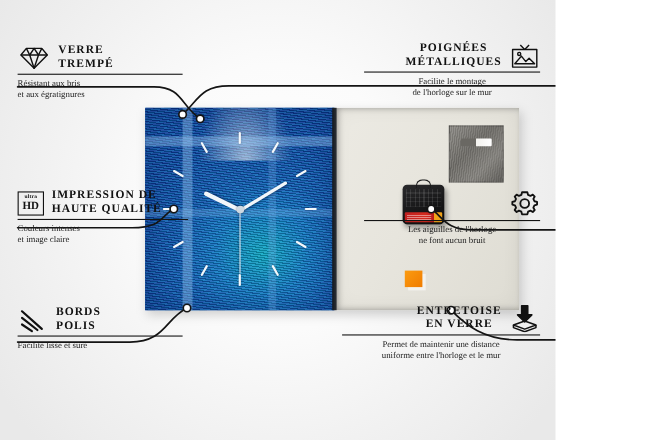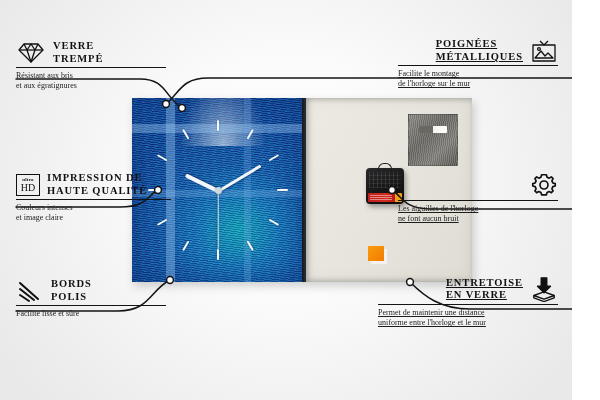--- a/index.html
+++ b/index.html
@@ -3,21 +3,21 @@
 <meta charset="utf-8">
 <style>
   * { box-sizing: border-box; margin: 0; padding: 0; }
   html, body {
     width: 600px; height: 400px;
     overflow: hidden;
     font-family: "Liberation Serif", serif;
   }
   #stage {
     position: relative;
-    width: 572px; height: 400px;
+    width: 505px; height: 400px;
     background:
       radial-gradient(ellipse 60% 80% at 50% 45%, #ffffff 0%, #fbfbfb 38%, #f2f2f2 68%, #e9e9e9 100%);
     overflow: hidden;
   }
   
   #product {
     position: absolute;
     left: 132px; top: 98px;
     width: 340px; height: 184px;
   }
@@ -147,37 +147,37 @@
   .rule { height: 1.4px; background: #141414; margin: 2px 0 3px 0; }
   .feat-sub {
     font-family: "Liberation Serif", serif;
     font-size: 8px;
     color: #1d1d1d;
     line-height: 10px;
     white-space: pre-line;
   }
   .ico { flex: none; display:block; }
   .feature.left .feat-title, .feature.left .feat-sub { text-align: left; }
-  .feature.right .feat-title, .feature.right .feat-sub { text-align: left; text-decoration: underline; }
+  .feature.right .feat-title, .feature.right .feat-sub { text-align: center; }
   .feature.right .feat-row { flex-direction: row; justify-content: flex-end; }
 
   #f-verre   { left: 16px;  top: 40px;  width: 150px; }
   #f-impr    { left: 16px;  top: 172px; width: 155px; }
   #f-bords   { left: 16px;  top: 278px; width: 150px; }
   #f-poign   { right: 14px; top: 38px;  width: 160px; }
   #f-meca    { right: 14px; top: 172px; width: 160px; }
   #f-entre   { right: 14px; top: 276px; width: 180px; }
 
   .hd-box {
     width: 24px; height: 22px; border: 1.6px solid #111;
     display:flex; flex-direction:column; align-items:center; justify-content:center;
     line-height: 1;
   }
   .hd-top { font-size: 5px; font-weight: bold; letter-spacing:0.2px; color:#111; }
-  .hd-bot { font-size: 10px; font-weight: normal; color:#111; margin-top:1px; }
+  .hd-bot { font-size: 10px; font-weight: bold; color:#111; margin-top:1px; }
 </style>
 </head>
 <body>
 
 <div id="stage">
 
   <div id="product">
     <div class="panel-shadow"></div>
 
     <div id="clock-face">

